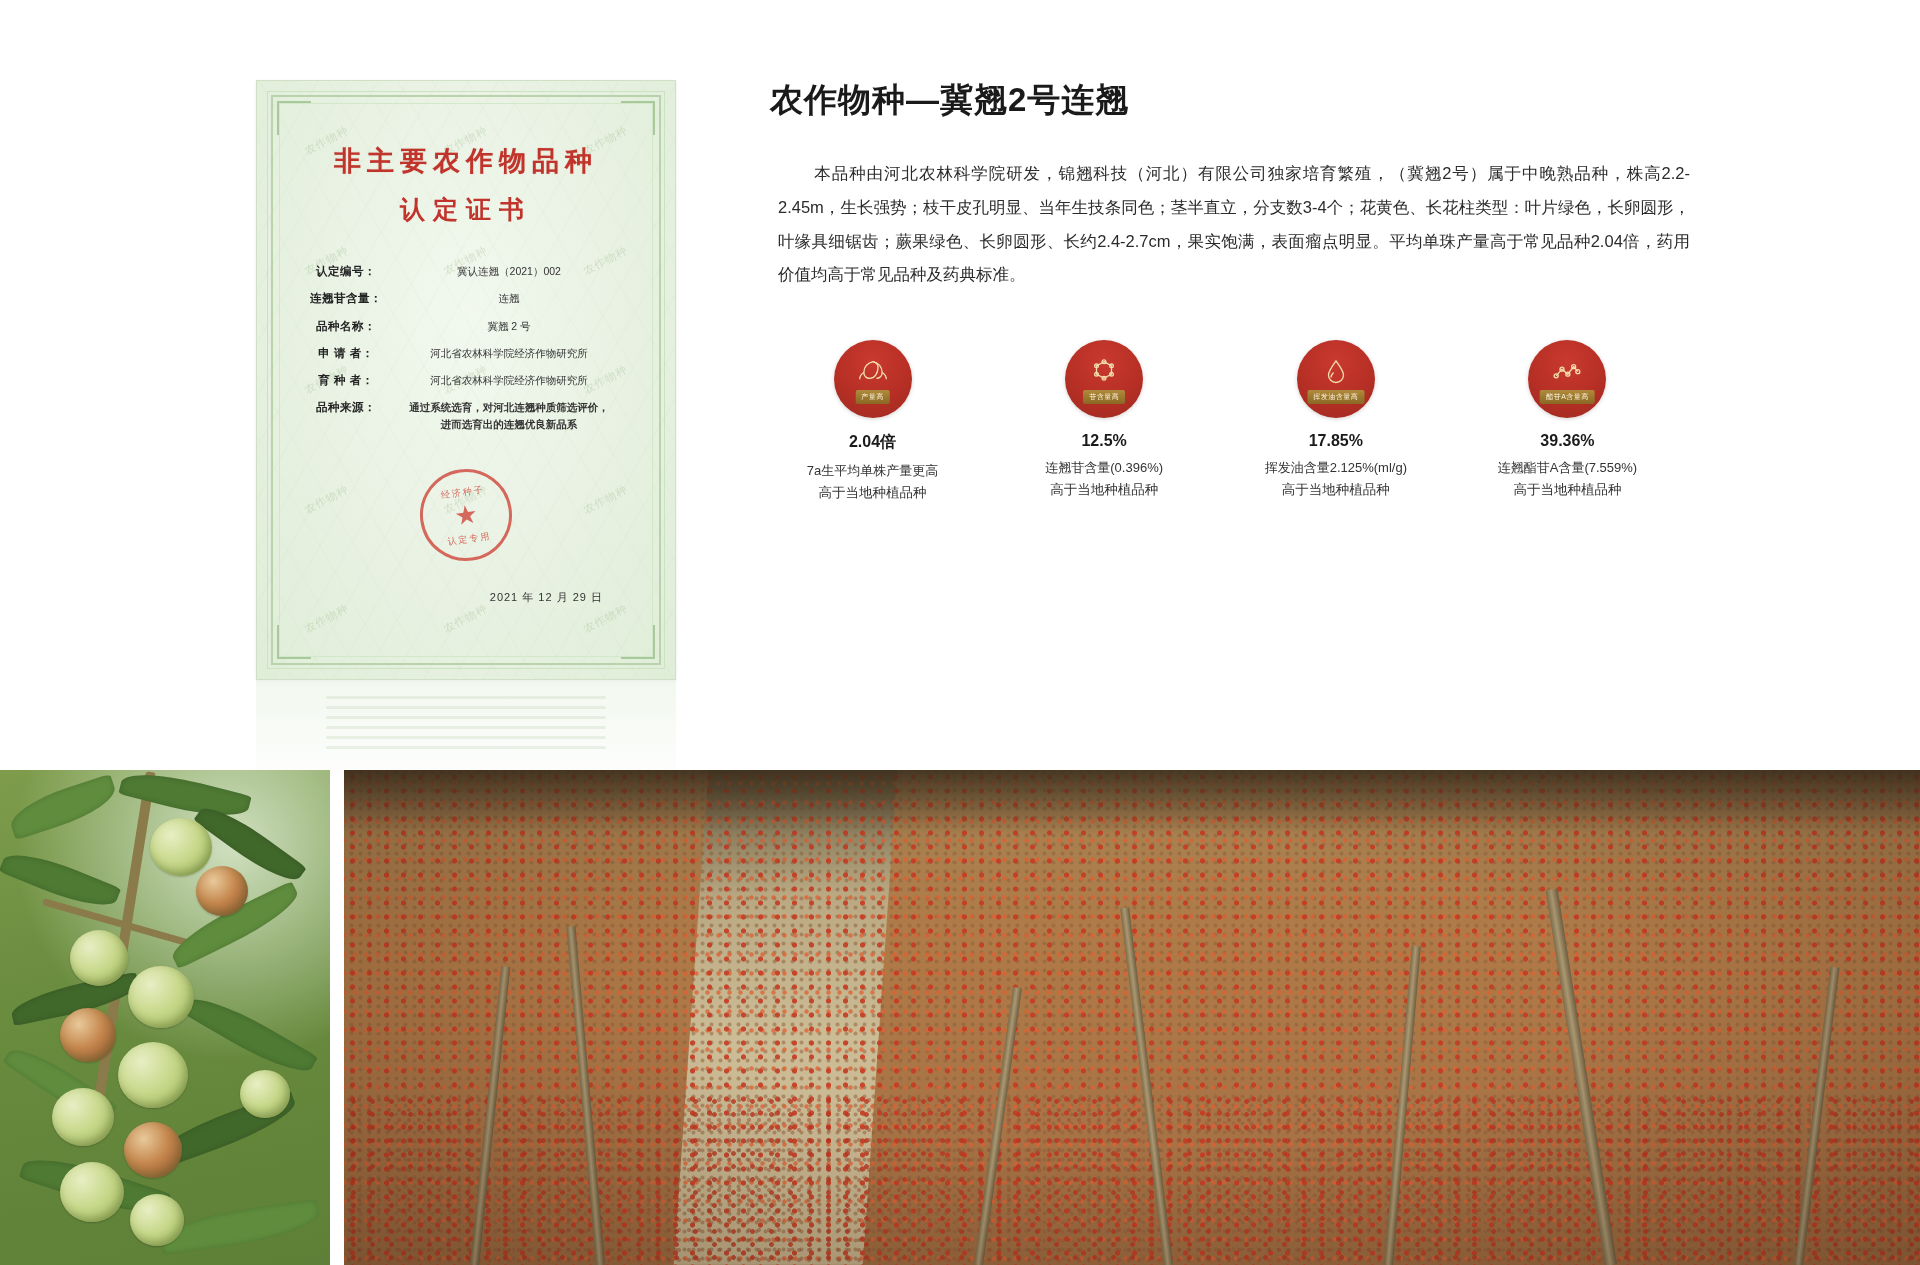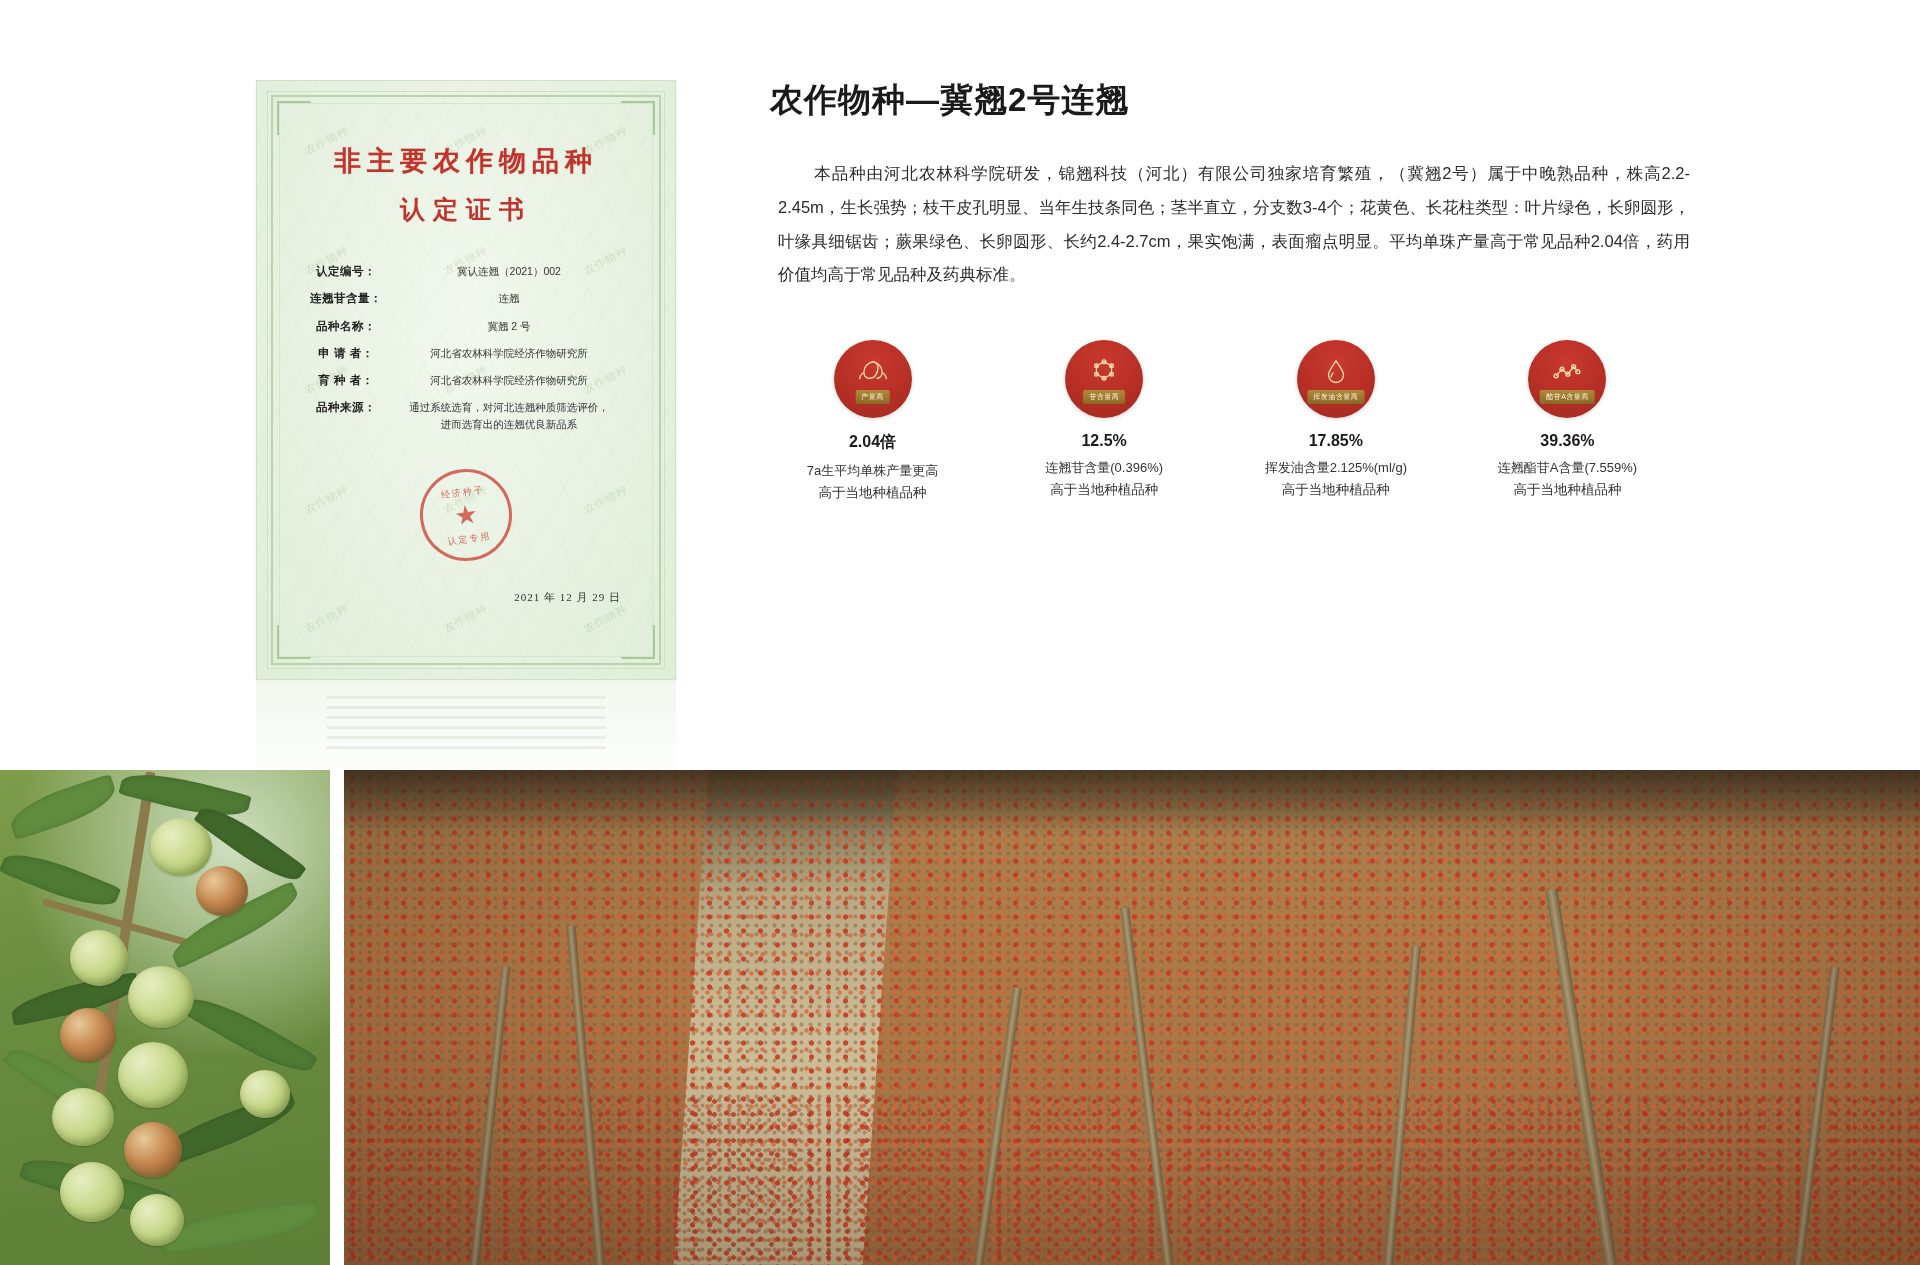--- a/index.html
+++ b/index.html
@@ -71,37 +71,37 @@
   .cert-fields {
     position:absolute; left:52px; right:40px; top:182px;
     font-size: 11.5px; color:#2d2d2d; line-height:1.5;
   }
   .cf-row { display:flex; margin-bottom:10px;text-align:center; }
   .cf-label {
     width: 74px; flex:none; color:#222; letter-spacing:0.5px; font-weight:bold;
     font-size:11.5px;
   }
   .cf-val { flex:1; color:#333; font-size:10.5px; line-height:1.6; }
-  .cf-val .l2 { display:block; }
+  .cf-val .l2 { display:block;font-weight:bold; }
 
   .cert-seal {
     position:absolute; left:50%; bottom:118px; transform: translateX(-50%) rotate(-8deg);
     width:92px; height:92px; border-radius:50%;
     border:3px solid #cf4a3e; color:#cf4a3e;
     display:flex; align-items:center; justify-content:center;
     opacity:.82;
   }
   .cert-seal .star { font-size:26px; line-height:1; }
   .cert-seal .sealtxt {
     position:absolute; font-size:9px; letter-spacing:2px; top:14px;
   }
   .cert-seal .sealtxt.b { top:auto; bottom:12px; }
   .cert-date {
-    position:absolute; right:54px; bottom:74px;
-    font-size:11px; color:#333; letter-spacing:1px;font-family:Liberation Serif, serif;
+    position:absolute; right:72px; bottom:74px;
+    font-size:11px; color:#333; letter-spacing:1px;
   }
   .cert-reflect {
     position:absolute; left:256px; top:680px; width:420px; height:110px;
     background: linear-gradient(to bottom, rgba(231,241,225,.55), rgba(255,255,255,0));
     overflow:hidden;
   }
   .cert-reflect-lines { padding:16px 70px 0; opacity:.35; }
   .cert-reflect-lines div { height:3px; background:#c9d9c0; margin-bottom:7px; border-radius:2px; }
 
   

